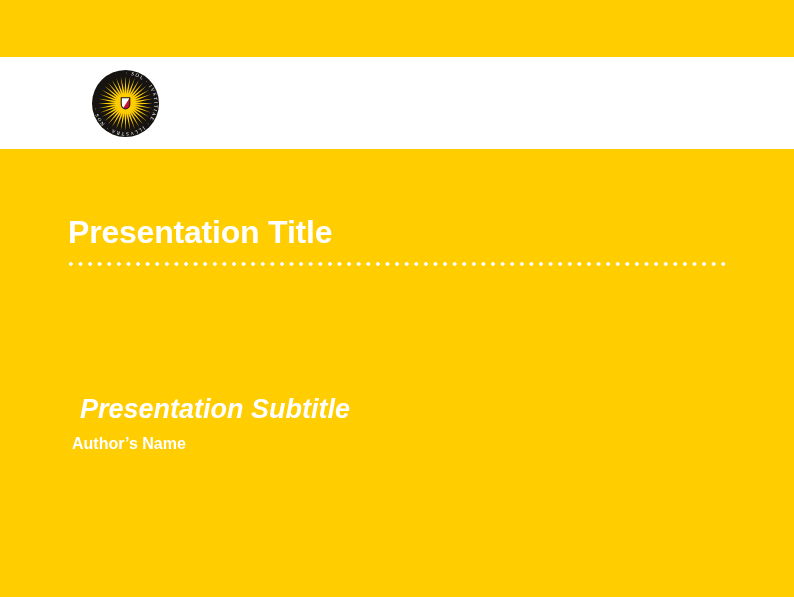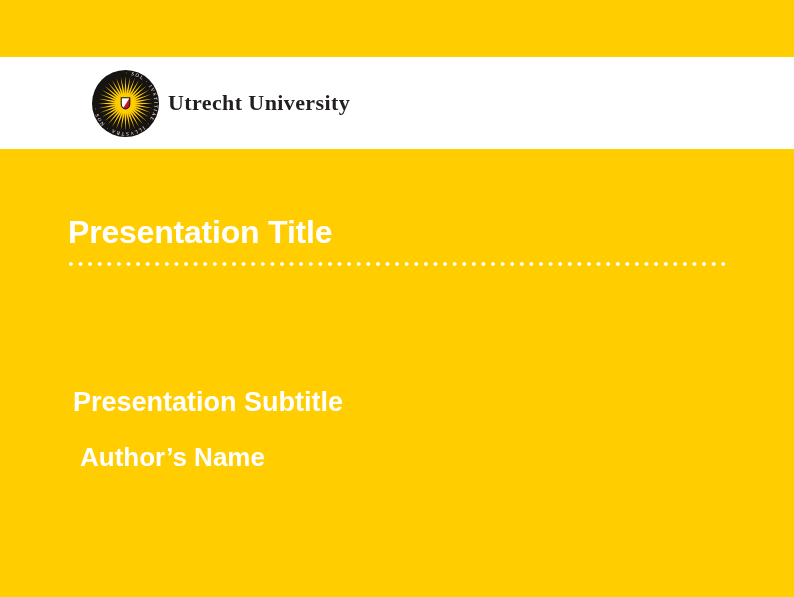--- a/index.html
+++ b/index.html
@@ -43,27 +43,28 @@
     font-size: 32px; line-height: 1.1; font-weight: 700;
     letter-spacing: -0.2px; color: var(--text-white, #FFFFFF);
   }
   .dotted-rule {
     position: absolute; left: 68px; top: 261px; width: 661px; height: 6px;
     background-image: radial-gradient(circle 2px at 3px 3px,
       var(--text-white, #FFFFFF) 97%, rgba(255,255,255,0) 100%);
     background-size: 9.6px 6px; background-repeat: repeat-x;
   }
   .subtitle {
-    position: absolute; left: 68px; top: 383px; margin: 5px;
+    position: absolute; left: 68px; top: 383px; margin: 12px;
     font-size: 27px; line-height: 1.1; font-weight: 700;
     color: var(--text-white, #FFFFFF);
+    font-style: italic;
   }
   .author {
-    position: absolute; left: 68px; top: 431px; margin: 12px;
-    font-size: 26px; line-height: 1.1; font-weight: 700;
+    position: absolute; left: 68px; top: 431px; margin: 4px;
+    font-size: 16px; line-height: 1.1; font-weight: 700;
     color: var(--text-white, #FFFFFF);
   }
 </style>
 </head>
 <body>
 
 <div class="slide">
 
   <header class="band-white">
     <svg class="seal" width="67" height="67" viewBox="0 0 100 100" aria-hidden="true">
@@ -111,21 +112,20 @@
           <use href="#ray" transform="rotate(340 50 50)"></use>
           <use href="#ray" transform="rotate(350 50 50)"></use>
         </g>
       <circle class="seal-core" cx="50" cy="50" r="14.5"></circle>
       <g>
         <path class="shield-base" d="M43.6,41.5 h12.8 v9.2 c0,4.6 -3.6,6.9 -6.4,7.6 c-2.8,-0.7 -6.4,-3 -6.4,-7.6 z"></path>
         <path class="shield-red" d="M56.4,41.5 v9.2 c0,4.6 -3.6,6.9 -6.4,7.6 c-1.1,-0.27 -2.3,-0.85 -3.4,-1.65 z"></path>
         <path class="shield-outline" d="M43.6,41.5 h12.8 v9.2 c0,4.6 -3.6,6.9 -6.4,7.6 c-2.8,-0.7 -6.4,-3 -6.4,-7.6 z"></path>
       </g>
     </svg>
-    <span class="logo-text">Utrecht University</span>
   </header>
 
   <main>
     <h1 class="title">Presentation Title</h1>
     <div class="dotted-rule"></div>
     <h2 class="subtitle">Presentation Subtitle</h2>
     <p class="author">Author’s Name</p>
   </main>
 
 </div>

